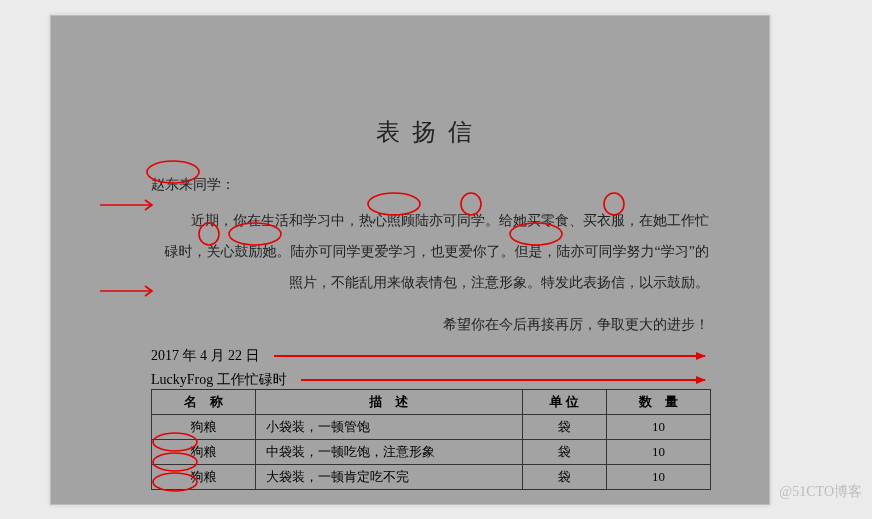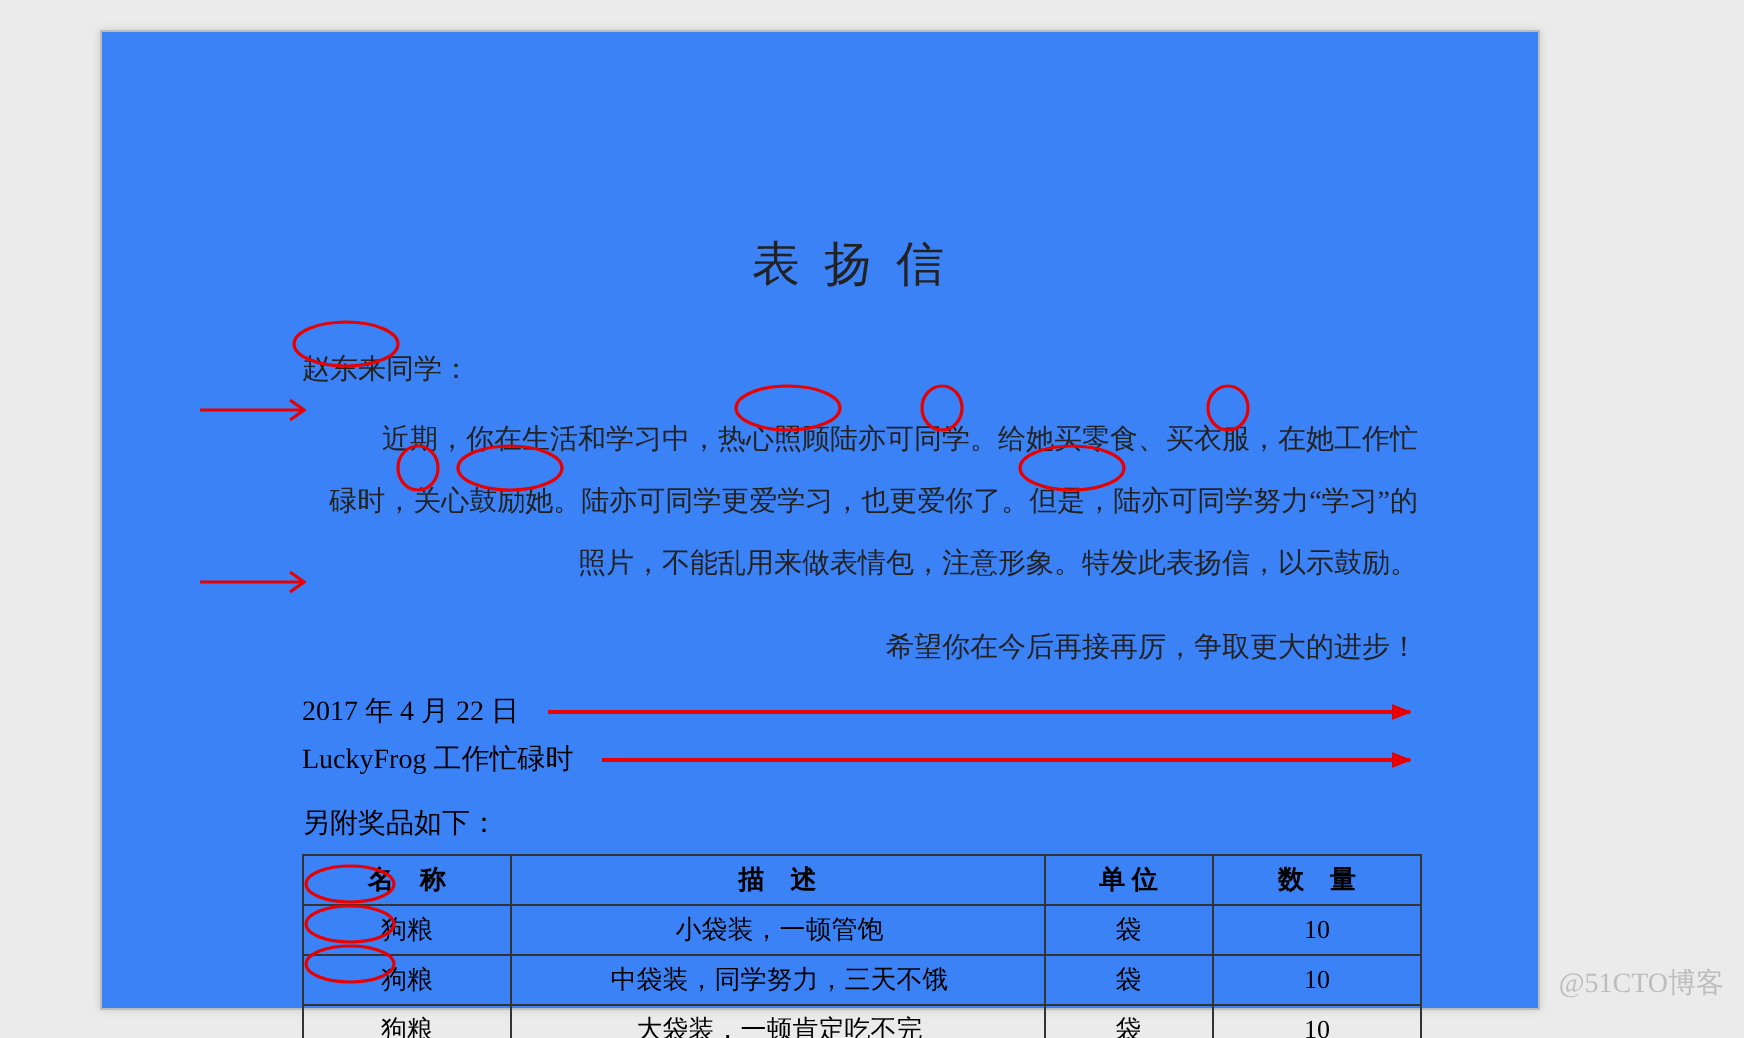--- a/index.html
+++ b/index.html
@@ -14,21 +14,21 @@
     position: relative;
     background: #ebebeb;
     overflow: hidden;
   }
   .page {
     position: absolute;
     left: 50px;
     top: 15px;
     width: 720px;
     height: 490px;
-    background: #3b82f6;
+    background: #a3a3a3;
     border: 1px solid #bdbdbd;
     box-shadow: 0 0 4px rgba(0,0,0,0.15);
     padding: 40px 60px 0 100px;
     box-sizing: border-box;
   }
   .title {
     text-align: center;
     font-size: 24px;
     letter-spacing: 12px;
     margin: 60px 0 28px 0;
@@ -79,21 +79,21 @@
     border-collapse: collapse;
     font-size: 13px;
     width: 560px;
   }
   table.award th, table.award td {
     border: 1px solid #333;
     padding: 3px 8px;
     text-align: center;
     font-family: Liberation Serif, serif;
   }
-  table.award td.desc { text-align: center; padding-left: 10px;}
+  table.award td.desc { text-align: left; padding-left: 10px;}
   .watermark {
     position: absolute;
     right: 10px;
     bottom: 18px;
     font-size: 14px;
     color: #bdbdbd;
   }
   
   svg.ann {
     position: absolute;
@@ -127,41 +127,40 @@
 
     <div class="row-line">
       <span class="label">2017 年 4 月 22 日</span>
       <span class="redline"></span>
     </div>
     <div class="row-line">
       <span class="label">LuckyFrog 工作忙碌时</span>
       <span class="redline"></span>
     </div>
 
-    <div class="attach">另附奖品如下：</div>
 
     <table class="award">
       <thead>
         <tr>
           <th style="width:90px">名　称</th>
           <th style="width:260px">描　述</th>
           <th style="width:70px">单 位</th>
           <th style="width:90px">数　量</th>
         </tr>
       </thead>
       <tbody>
         <tr>
           <td>狗粮</td>
           <td class="desc">小袋装，一顿管饱</td>
           <td>袋</td>
           <td>10</td>
         </tr>
         <tr>
           <td>狗粮</td>
-          <td class="desc">中袋装，同学努力，三天不饿</td>
+          <td class="desc">中袋装，一顿吃饱，注意形象</td>
           <td>袋</td>
           <td>10</td>
         </tr>
         <tr>
           <td>狗粮</td>
           <td class="desc">大袋装，一顿肯定吃不完</td>
           <td>袋</td>
           <td>10</td>
         </tr>
       </tbody>

